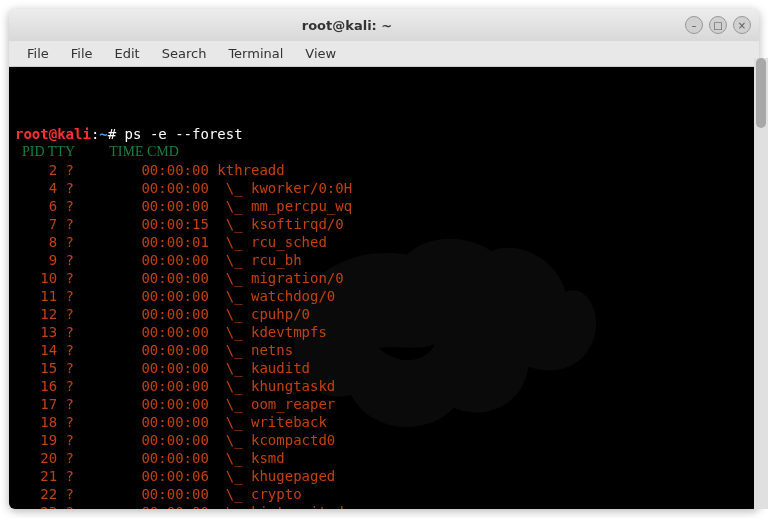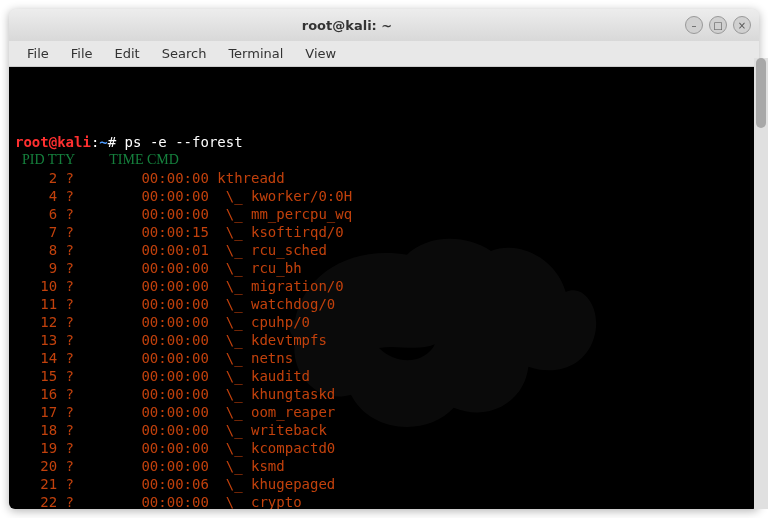--- a/index.html
+++ b/index.html
@@ -4,21 +4,21 @@
   <style>
     * { margin: 0; padding: 0; box-sizing: border-box; }
     body { width: 768px; height: 518px; background: #fff; font-family: "DejaVu Sans", Arial, sans-serif; overflow: hidden; position: relative; }
     .window { width: 750px; height: 500px; margin: 9px auto; background: #e8e8e8; border-radius: 6px; box-shadow: 0 2px 10px rgba(0,0,0,0.3); overflow: hidden; display: flex; flex-direction: column; }
     .titlebar { height: 32px; background: linear-gradient(to bottom, #ededed, #d8d8d8); display: flex; align-items: center; position: relative; border-top-left-radius: 6px; border-top-right-radius: 6px; }
     .title { flex: 1; text-align: center; font-size: 13px; font-weight: bold; color: #333; }
     .winbtns { display: flex; gap: 6px; padding-right: 8px; }
     .winbtn { width: 18px; height: 18px; border-radius: 50%; background: #d0d0d0; border: 1px solid #999; display: flex; align-items: center; justify-content: center; font-size: 10px; color: #555; cursor: pointer; }
     .menubar { height: 26px; background: #e8e8e8; display: flex; align-items: center; padding: 0 8px; gap: 2px; border-bottom: 1px solid #ccc; }
     .menuitem { padding: 3px 10px; font-size: 13px; color: #333; cursor: pointer; }
-    .terminal { flex: 1; background: #000; color: #fff; font-family: "DejaVu Sans Mono", Consolas, monospace; font-size: 14px; line-height: 18px; padding: 12px 6px; overflow-y: auto; position: relative; white-space: pre; }
+    .terminal { flex: 1; background: #000; color: #fff; font-family: "DejaVu Sans Mono", Consolas, monospace; font-size: 14px; line-height: 18px; padding: 4px 6px; overflow-y: auto; position: relative; white-space: pre; }
     .prompt-user { color: #ff3030; font-weight: bold; }
     .prompt-host { color: #ff3030; font-weight: bold; }
     .prompt-sep { color: #fff; }
     .prompt-path { color: #4e9cff; font-weight: bold; }
     .cmd { color: #fff; }
     .header-line { color: #15803d; font-family: Liberation Serif, serif; }
     .line { color: #c2410c; }
     .scrollbar { position: absolute; right: 0; top: 58px; bottom: 9px; width: 14px; background: #e0e0e0; }
     .scrollthumb { position: absolute; top: 0; left: 2px; right: 2px; height: 70px; background: #a8a8a8; border-radius: 6px; }
     .dragon-bg {

